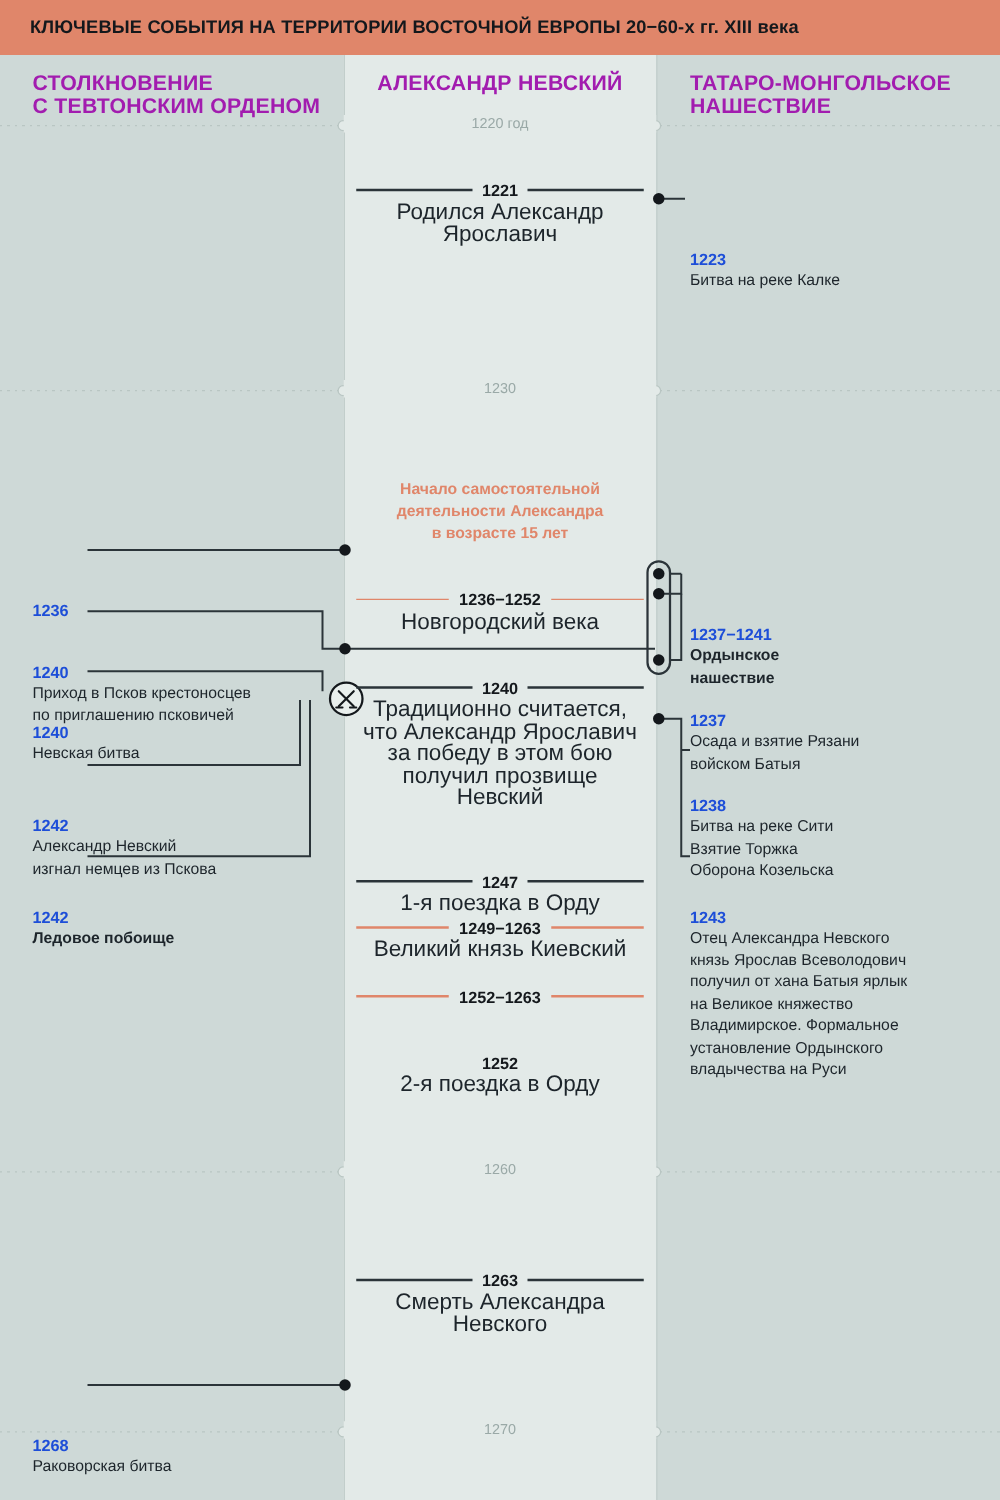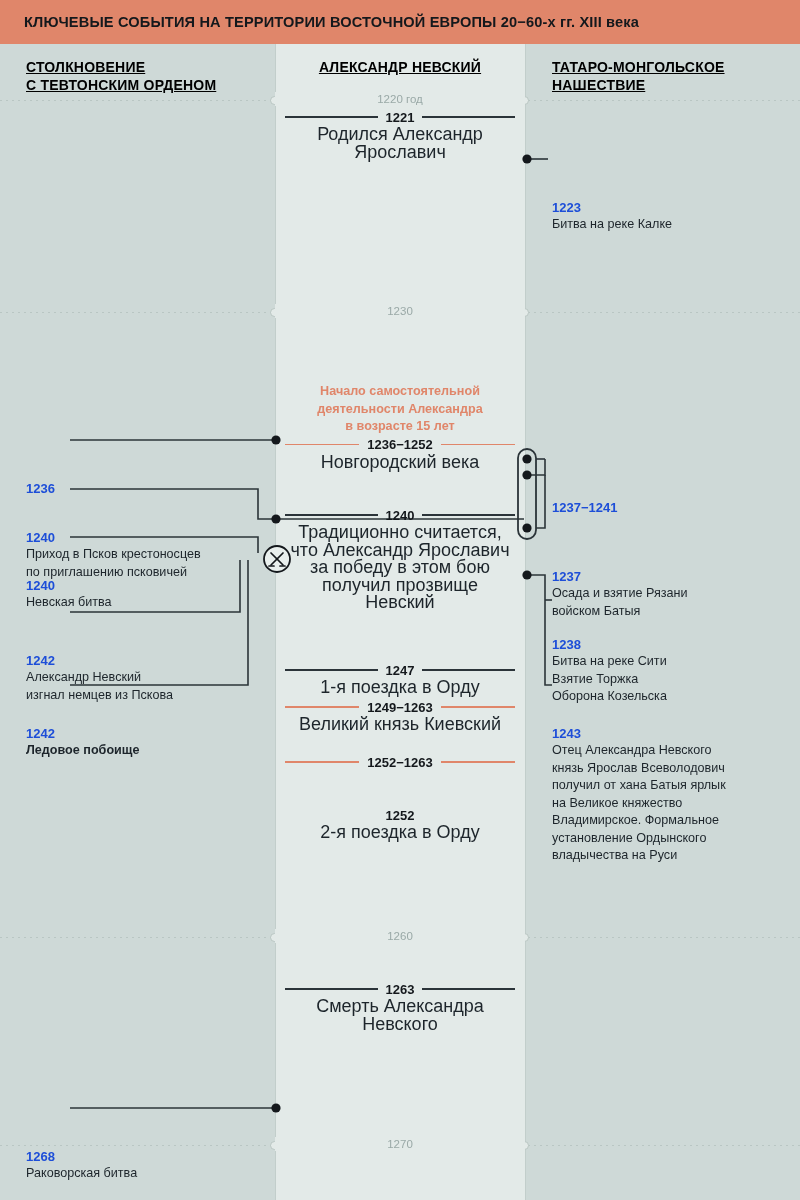--- a/index.html
+++ b/index.html
@@ -29,22 +29,22 @@
   .col-mid  { left:275px; width:250px; background:#e3eae8; }
   .col-right{ left:525px; width:275px; background:#ced9d7; }
 
   .col-rule{ position:absolute; top:44px; width:1px; height:1156px; background:#c2cecb; }
   .rule-a{ left:275px; }
   .rule-b{ left:525px; }
 
   
   .col-head{
     position:absolute; top:58px;
-    font-size:14px; font-weight:bold; line-height:18px;
-    letter-spacing:.2px; color:#000000;text-decoration:underline;
+    font-size:17px; font-weight:bold; line-height:18px;
+    letter-spacing:.2px; color:#a21caf;
   }
   .head-left { left:26px; width:240px; }
   .head-mid  { left:275px; width:250px; text-align:center; }
   .head-right{ left:552px; width:240px; }
 
   
   .decade{ position:absolute; left:0; width:800px; height:1px; }
   .decade .dots{
     position:absolute; left:0; top:0; width:800px; height:1px;
     background-image:repeating-linear-gradient(to right,#b9c6c3 0 2px,transparent 2px 6px);
@@ -58,21 +58,21 @@
     position:absolute; top:-4px; width:9px; height:9px; border-radius:50%;
     background:#e3eae8; border:1.5px solid #b9c6c3;
   }
   .knob-l{ left:270px; }
   .knob-r{ left:520px; }
 
   
   .c-entry{ position:absolute; left:275px; width:250px; text-align:center; }
   .c-rule{
     position:relative; height:14px;
-    display:flex; align-items:center; justify-content:center;
+    display:flex; align-items:center; justify-content:center;margin-top:35px;
   }
   .c-rule::before,.c-rule::after{
     content:""; flex:1 1 auto; height:1.6px; background:#2b3439;
   }
   .c-rule.orange::before,.c-rule.orange::after{ background:#e0866a; }
   .c-rule.none::before,.c-rule.none::after{ background:transparent; }
   .c-year{
     font-size:13px; font-weight:bold; padding:0 8px; color:#14181c;
     white-space:nowrap;
   }
@@ -268,20 +268,21 @@
       <div class="s-text">Раковорская битва</div>
     </div>
   </div>
 <div id="right-layer">
     <div class="s-entry s-right" style="top: 152px;">
       <div class="s-year">1223</div>
       <div class="s-text">Битва на реке Калке</div>
     </div>
     <div class="s-entry s-right" style="top: 452px;">
       <div class="s-year">1237−1241</div>
+      <div class="s-text bold">Ордынское<br>нашествие</div>
     </div>
     <div class="s-entry s-right" style="top: 521px;">
       <div class="s-year">1237</div>
       <div class="s-text">Осада и взятие Рязани<br>войском Батыя</div>
     </div>
     <div class="s-entry s-right" style="top: 589px;">
       <div class="s-year">1238</div>
       <div class="s-text">Битва на реке Сити<br>Взятие Торжка<br>Оборона Козельска</div>
     </div>
     <div class="s-entry s-right" style="top: 678px;">

